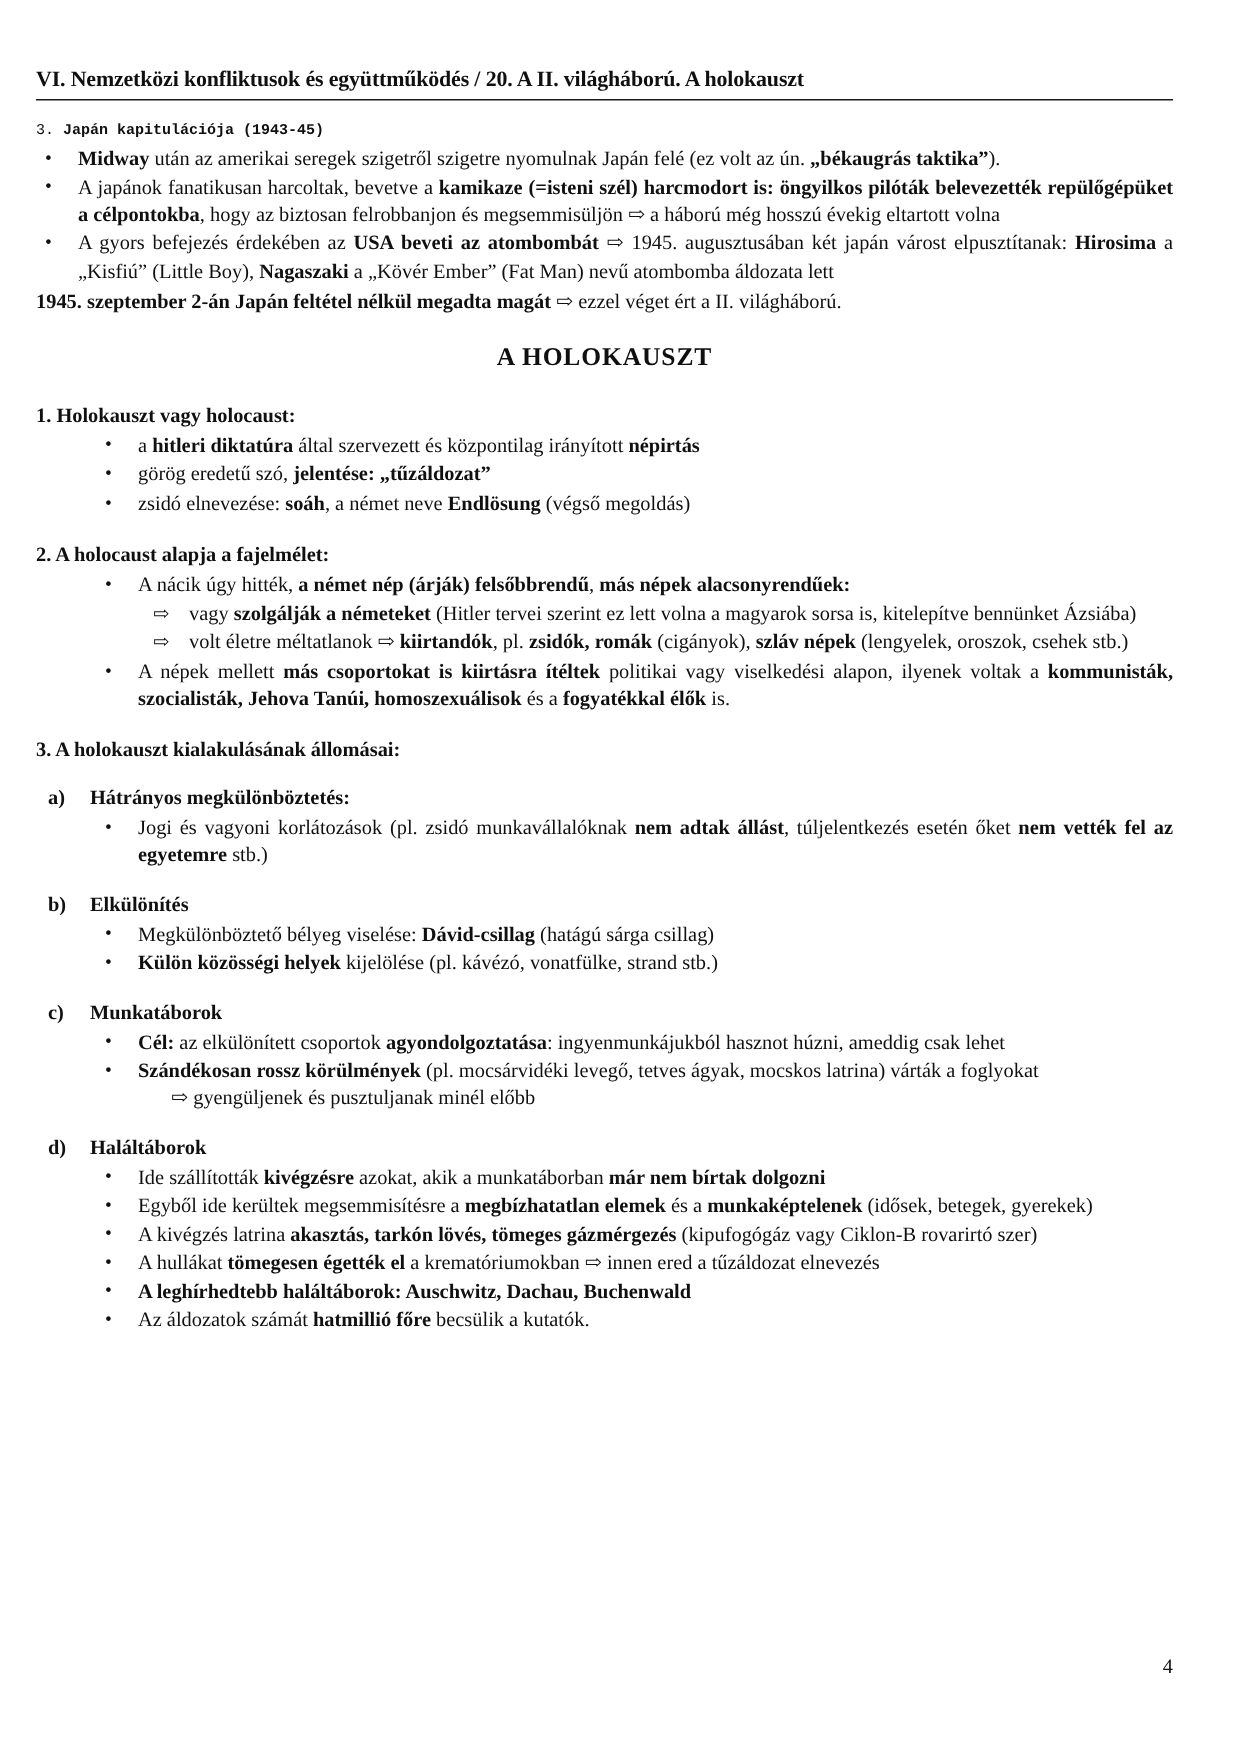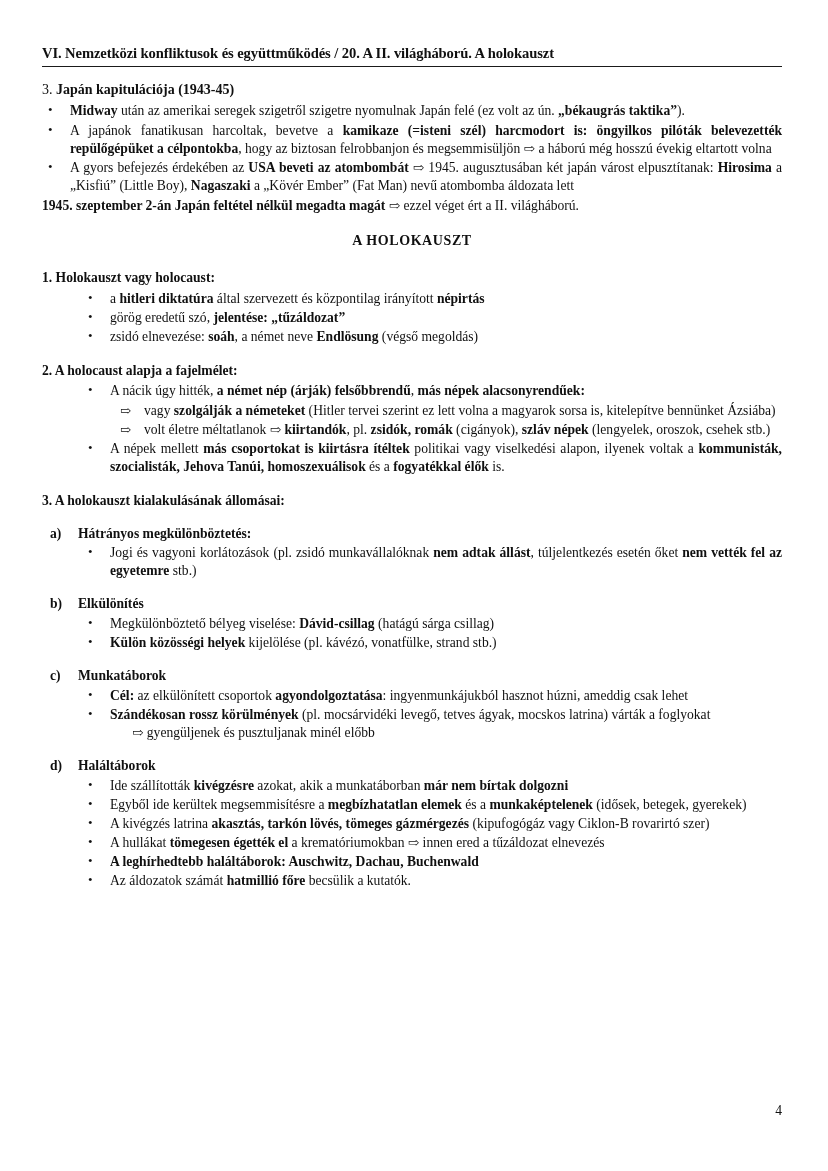--- a/index.html
+++ b/index.html
@@ -12,47 +12,48 @@
     font-family: "Liberation Serif", "DejaVu Serif", serif;
     color: #101010;
   }
   .page {
     position: relative;
     width: 828px;
     height: 1171px;
     margin: 0 auto;
     background: #ffffff;
     box-sizing: border-box;
-    padding: 44px 46px 30px 42px;
+    padding: 44px 46px 30px 24px;
     overflow: hidden;
   }
 
   
   .doc-header {
     font-size: 14.6px;
     font-weight: bold;
     line-height: 1.25;
     letter-spacing: -0.1px;
     padding-bottom: 4px;
     border-bottom: 1.4px solid #1a1a1a;
     margin-bottom: 14px;
   }
 
   
   .sec-title {
-    font-size: 14px;
+    font-size: 10px;
     line-height: 1.3;
     margin: 0 0 3px 0;
+    font-family: Liberation Mono, monospace;
   }
   .sec-title b { font-weight: bold; }
 
   .center-title {
     text-align: center;
     font-weight: bold;
-    font-size: 14px;
+    font-size: 17px;
     letter-spacing: 0.6px;
     margin: 18px 0 20px 0;
   }
 
   .numbered-head {
     font-size: 13.6px;
     font-weight: bold;
     margin: 0 0 3px 0;
     line-height: 1.3;
   }

